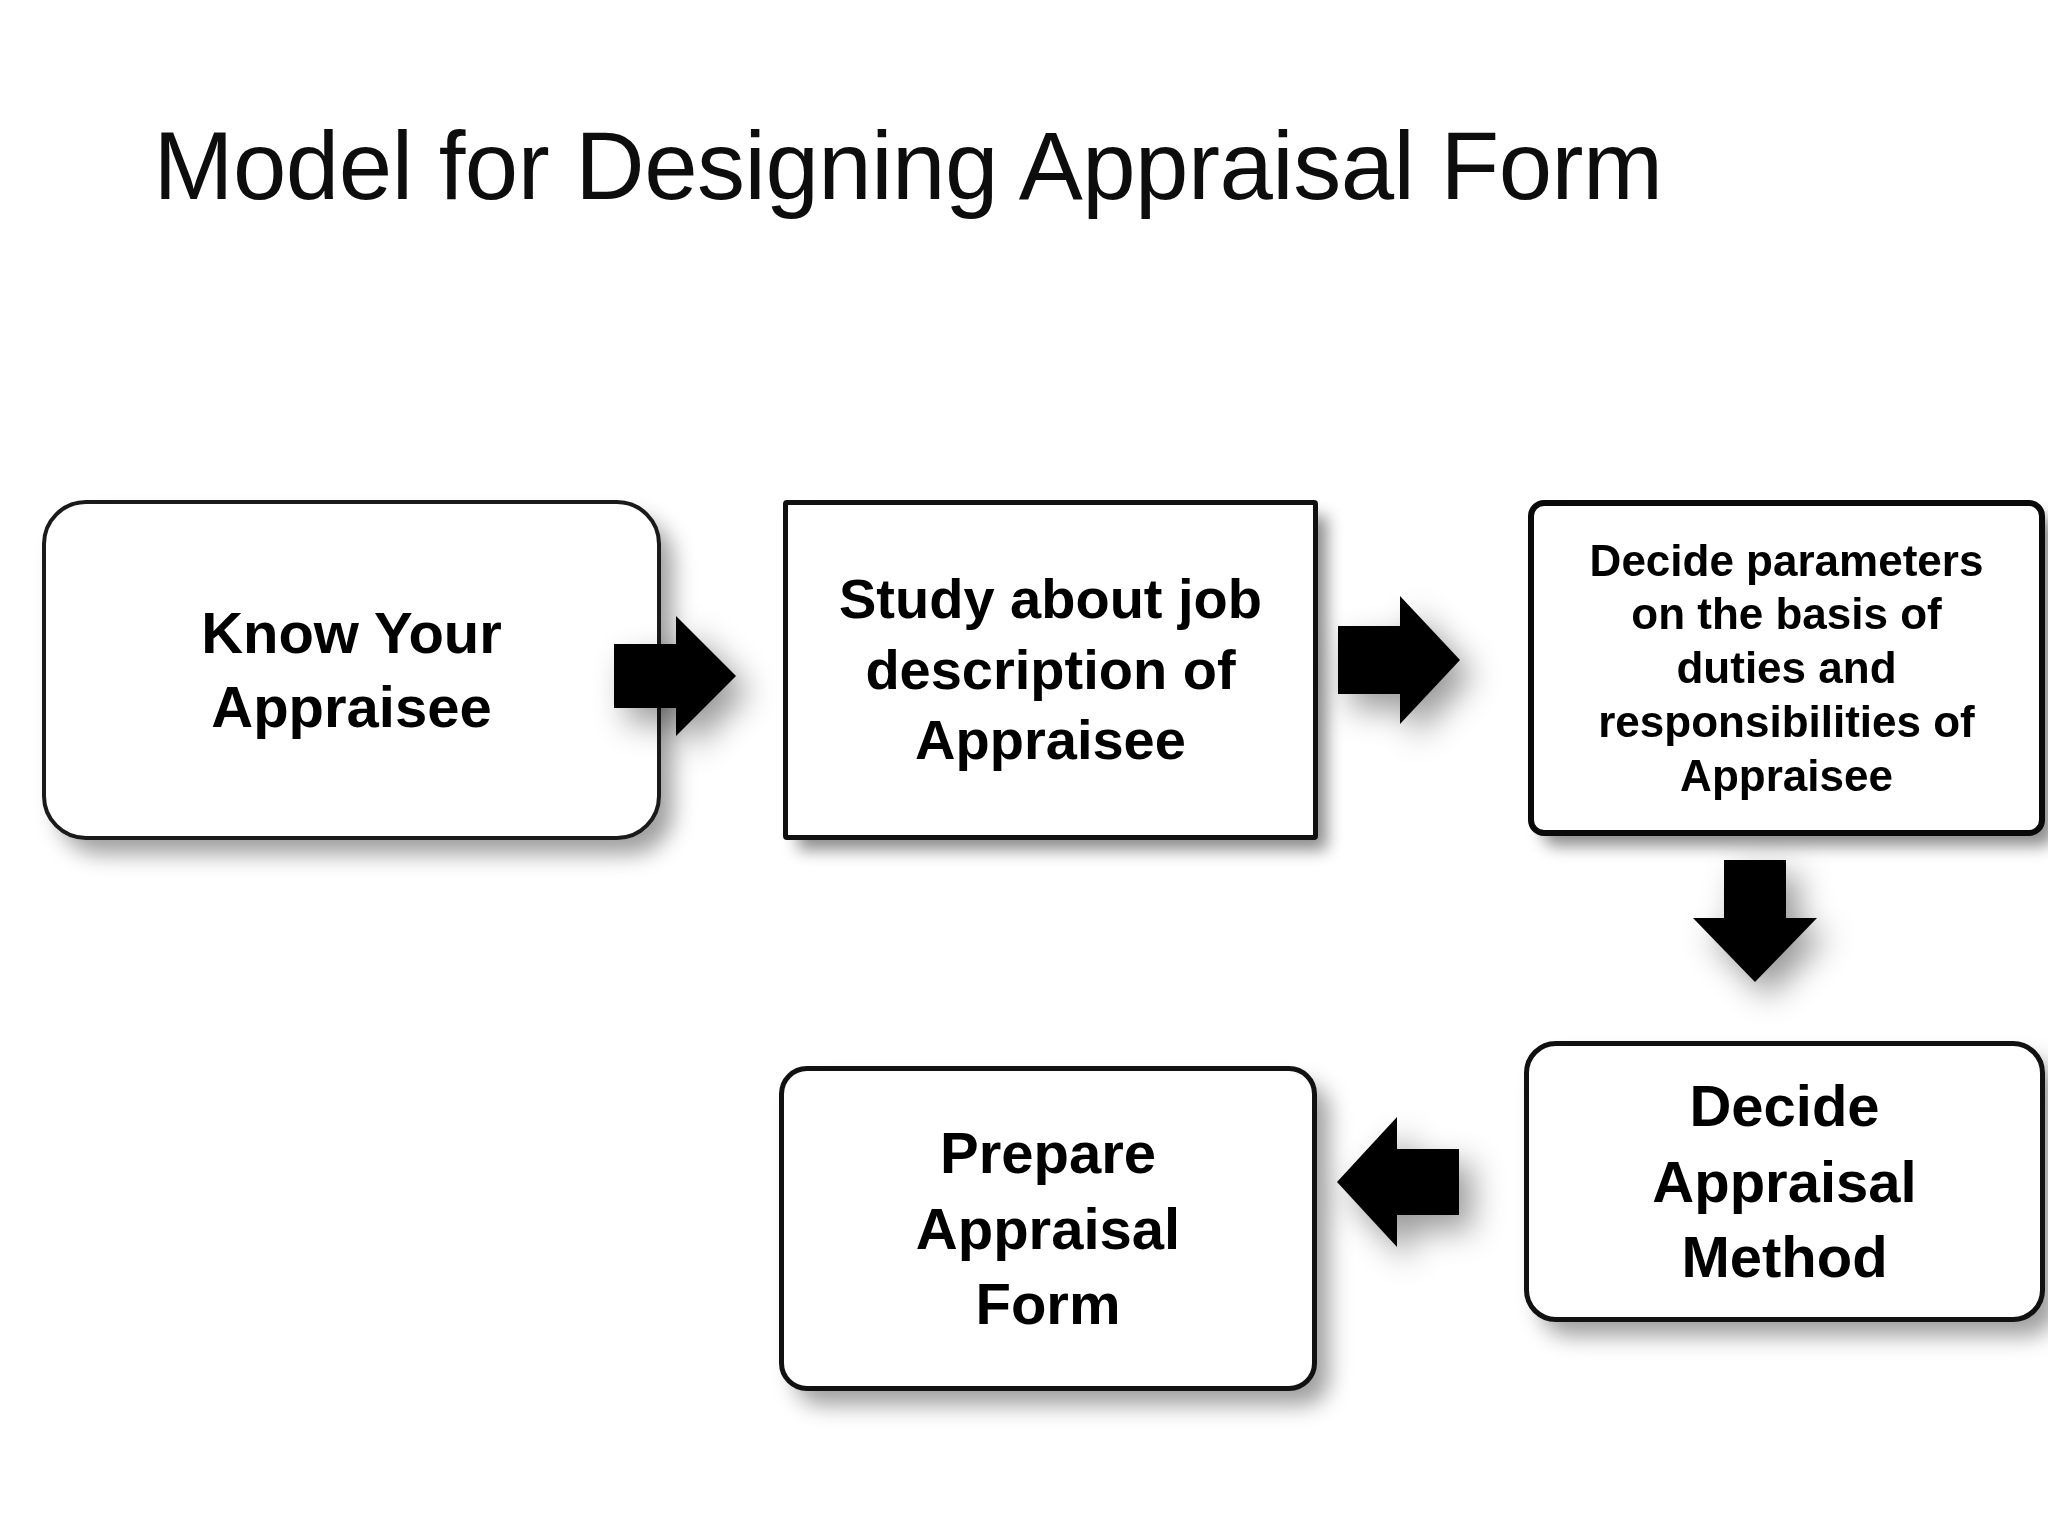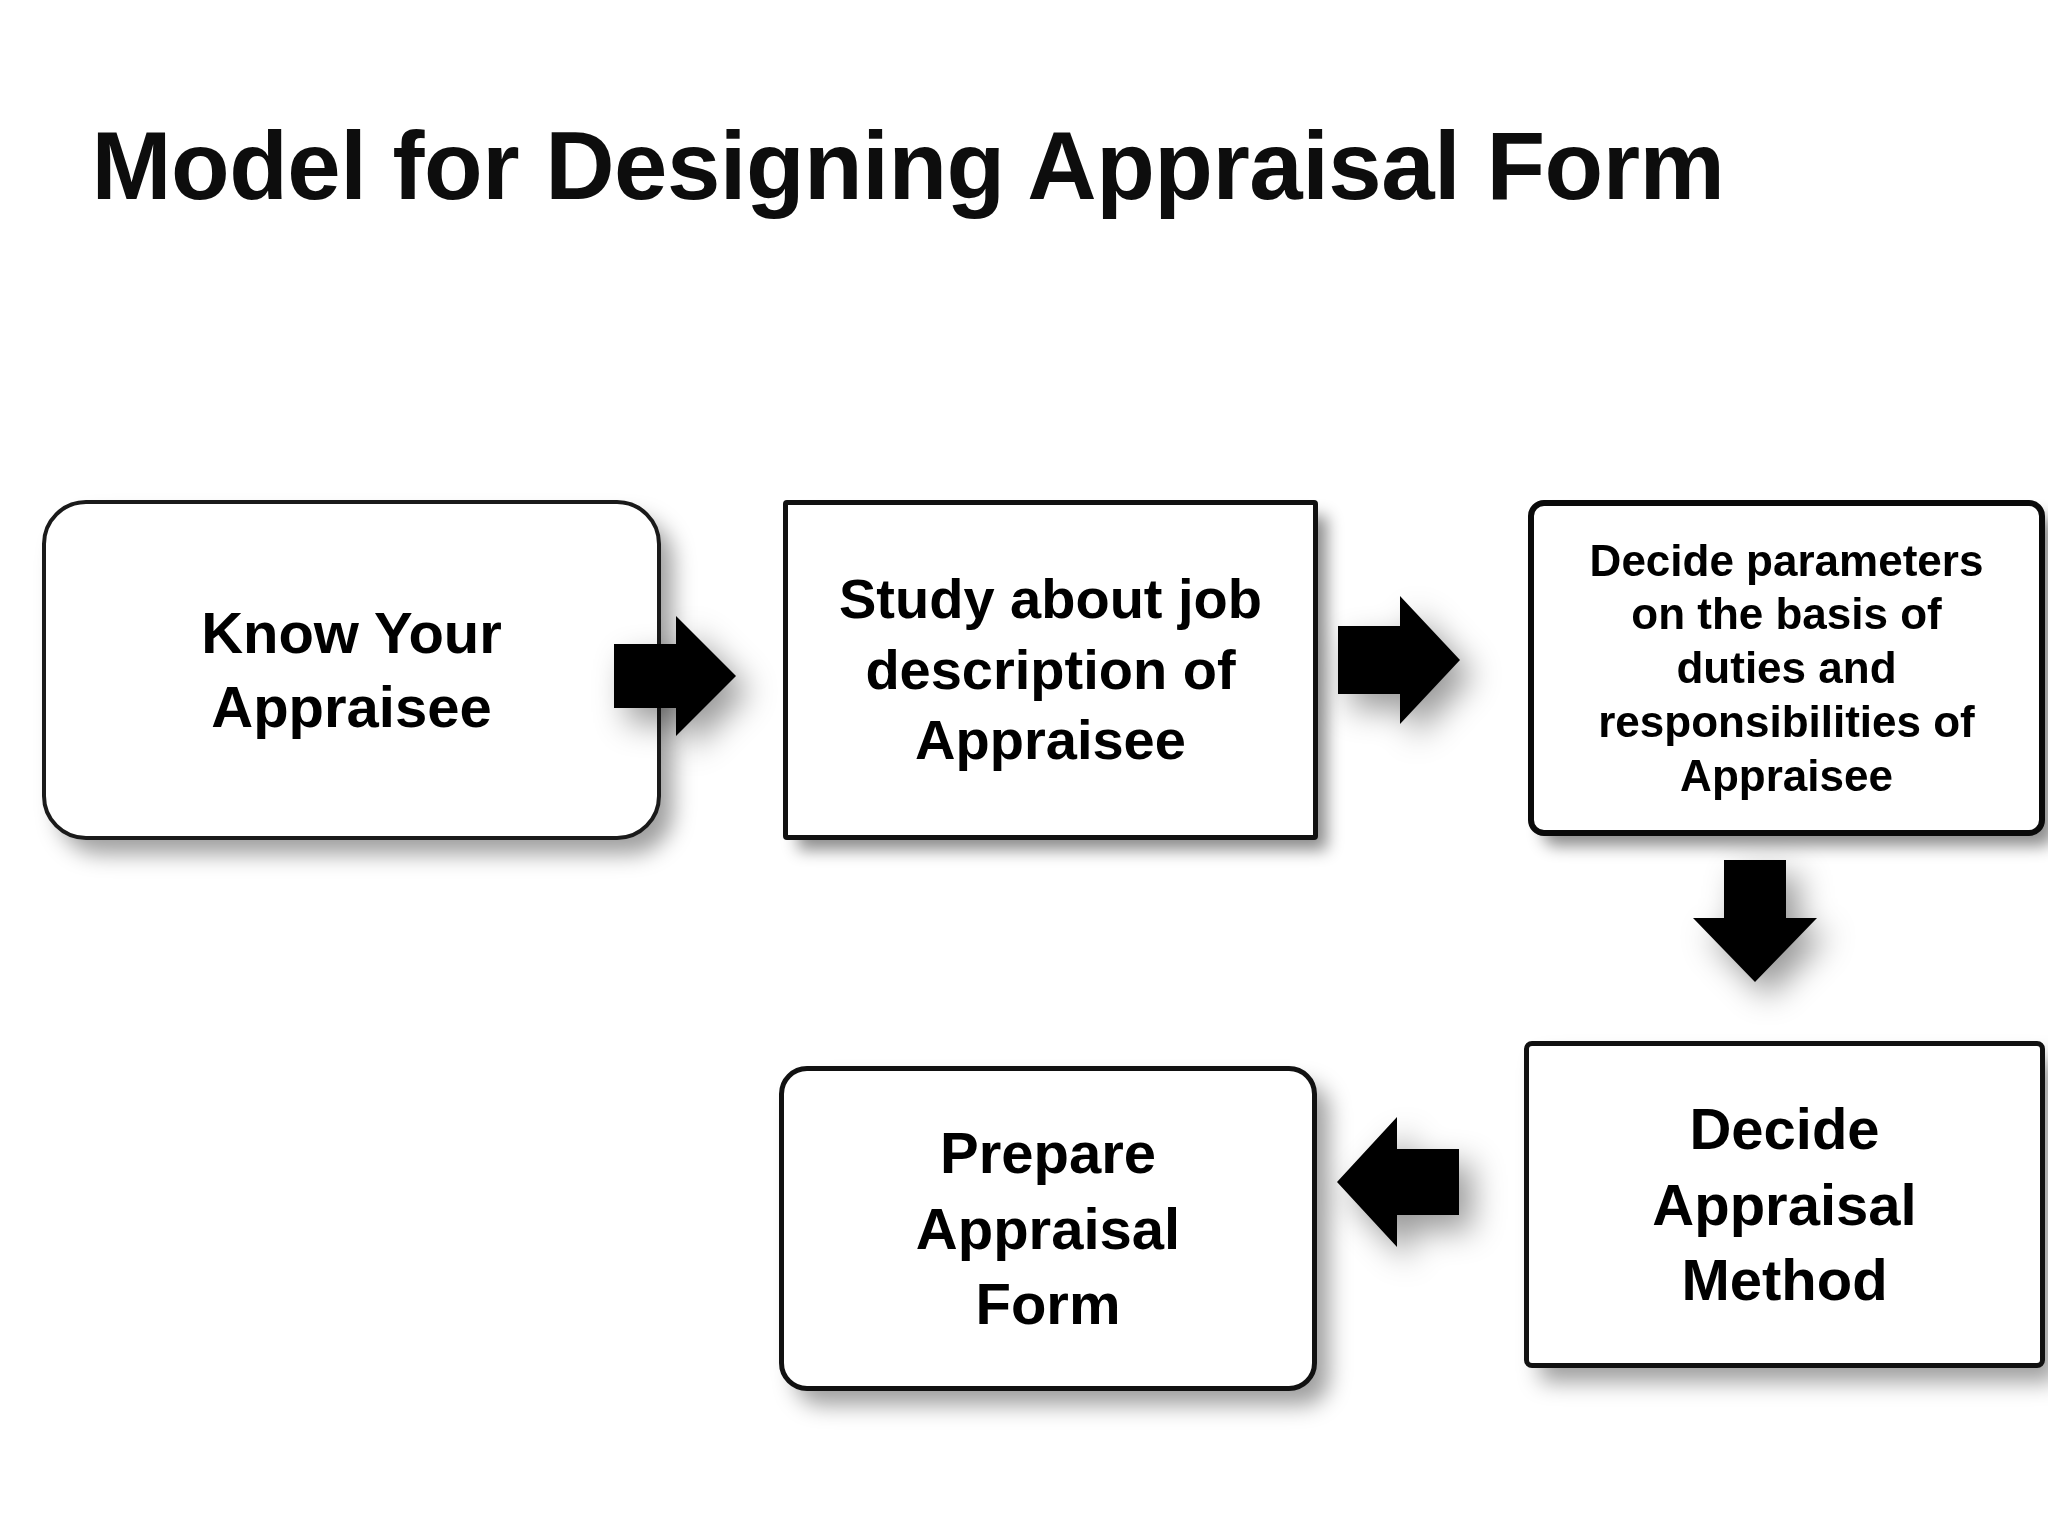--- a/index.html
+++ b/index.html
@@ -17,21 +17,21 @@
   }
 
   
   #slide-title {
     position: absolute;
     left: 0;
     top: 118px;
     width: 1816px;
     text-align: center;
     font-family: "Liberation Sans", "DejaVu Sans", sans-serif;
-    font-weight: 700;
+    font-weight: 400;
     font-size: 96px;
     line-height: 1.0;
     letter-spacing: -0.5px;
     color: #0d0d0d;
     white-space: nowrap;
   }
 
   
   .node {
     position: absolute;
@@ -82,23 +82,23 @@
     line-height: 1.22;
   }
   #node-prepare-appraisal-form {
     left: 779px;  top: 1066px; width: 538px; height: 325px;
     border: 5px solid #111111;
     border-radius: 28px;
     font-size: 58px;
     line-height: 1.30;
   }
   #node-decide-appraisal-method {
-    left: 1524px; top: 1041px; width: 521px; height: 327px;
+    left: 1524px; top: 1041px; width: 521px; height: 281px;
     border: 5px solid #111111;
-    border-radius: 8px;
+    border-radius: 32px;
     font-size: 58px;
     line-height: 1.30;
     justify-content: flex-end;
   }
 
   
   .arrow {
     position: absolute;
     filter: drop-shadow(13px 15px 16px rgba(0,0,0,0.40));
   }

